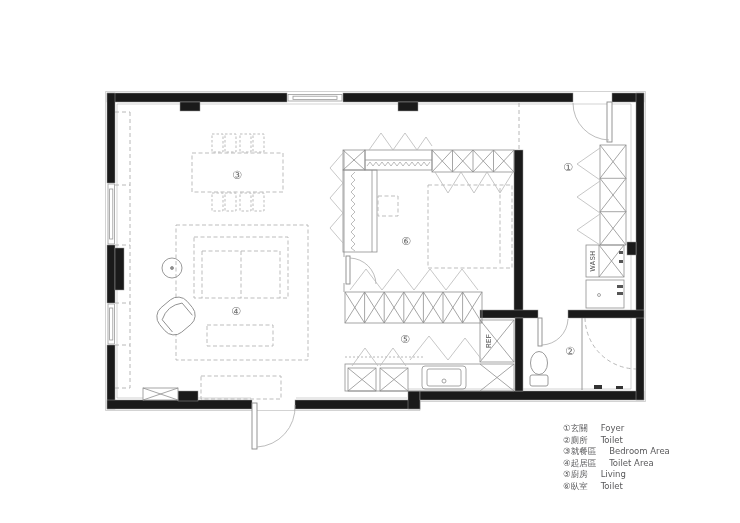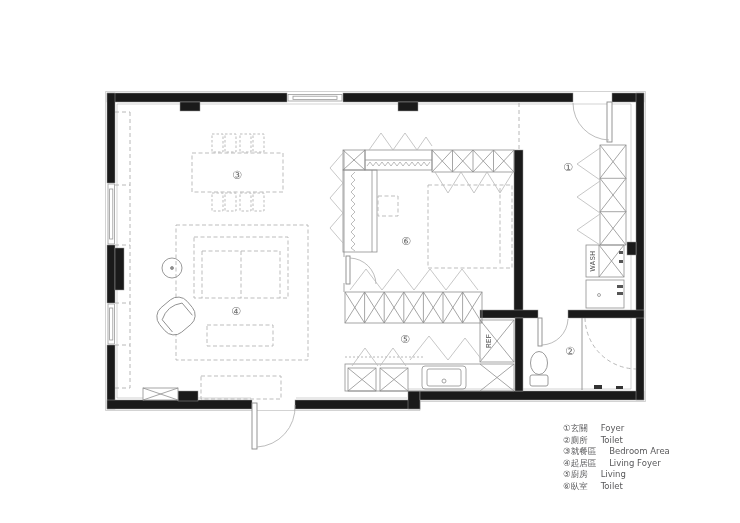--- a/index.html
+++ b/index.html
@@ -226,18 +226,18 @@
   <span class="marker" style="left:405px;top:339px">⑤</span>
   <span class="marker" style="left:406px;top:241px">⑥</span>
 
   <span class="appliance" style="left:592px;top:261px">WASH</span>
   <span class="appliance" style="left:488px;top:341px">REF</span>
 
   <div class="legend">
     <div class="legend-row"><span>①</span><span>玄關</span><span class="en">Foyer</span></div>
     <div class="legend-row"><span>②</span><span>廁所</span><span class="en">Toilet</span></div>
     <div class="legend-row"><span>③</span><span>就餐區</span><span class="en">Bedroom Area</span></div>
-    <div class="legend-row"><span>④</span><span>起居區</span><span class="en">Living Foyer</span></div>
+    <div class="legend-row"><span>④</span><span>起居區</span><span class="en">Toilet Area</span></div>
     <div class="legend-row"><span>⑤</span><span>廚房</span><span class="en">Living</span></div>
     <div class="legend-row"><span>⑥</span><span>臥室</span><span class="en">Toilet</span></div>
   </div>
 
 </div>
 
 </body></html>

